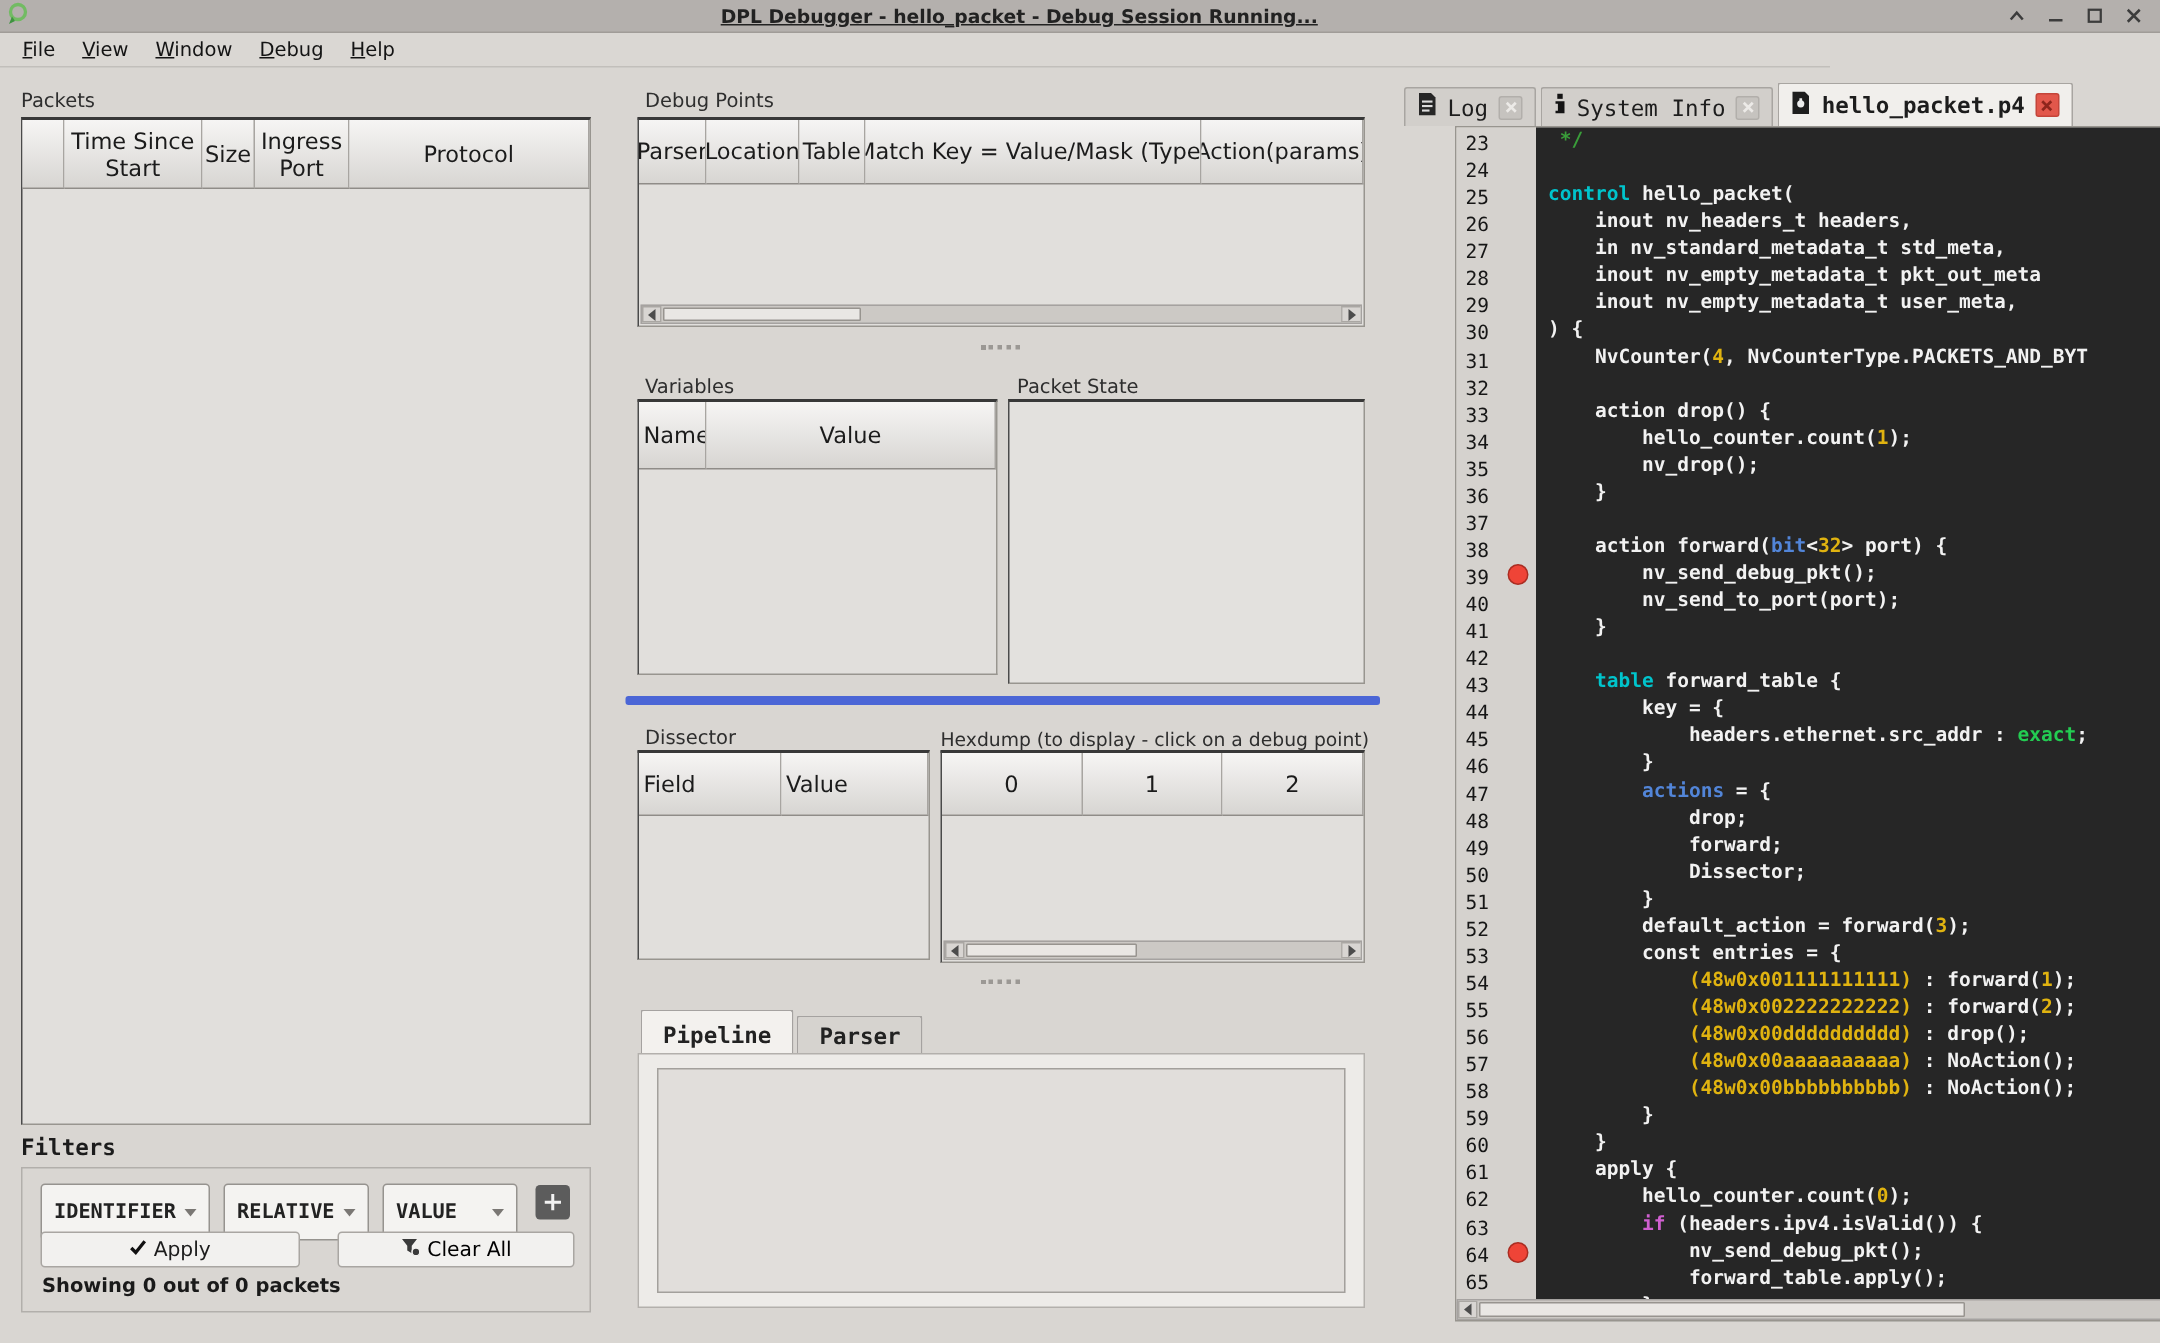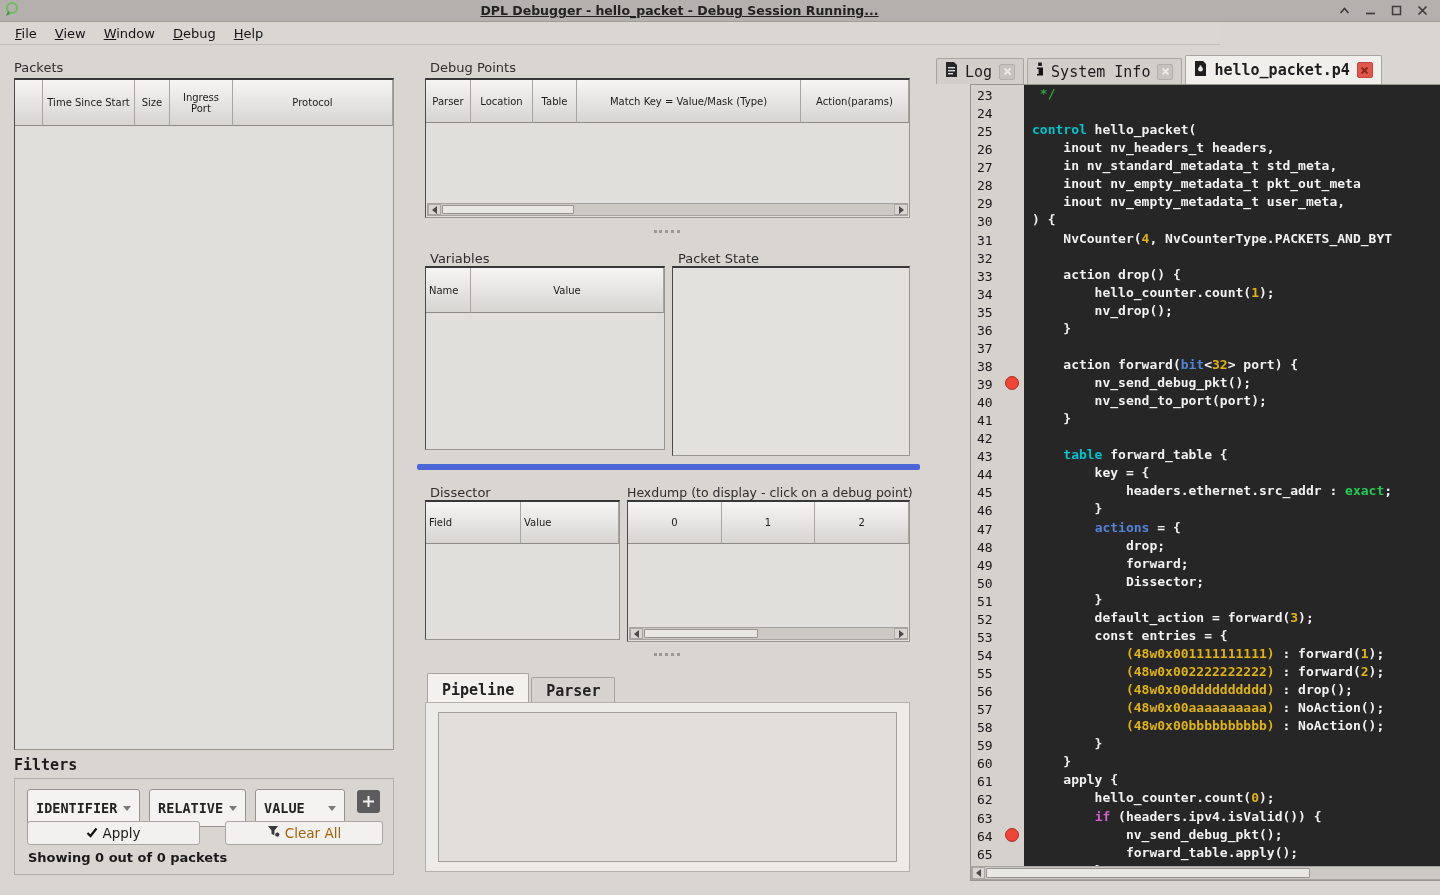--- a/index.html
+++ b/index.html
@@ -18,21 +18,21 @@
   .menu-item{padding:3px 9px;font-size:13px;color:#141414;}
   
   .plabel{font-size:13px;color:#2e2e2e;}
   .mono-label{font-family:"DejaVu Sans Mono",monospace;font-weight:bold;font-size:15px;color:#1c1c1c;}
   
   .tbox{background:#e1dfdc;border-top:2px solid #383838;border-left:1px solid #4a4a4a;
     border-right:1px solid #98958f;border-bottom:1px solid #98958f;box-sizing:border-box;}
   .thead{display:grid;}
   .th{background:linear-gradient(#f6f5f4,#d7d5d2);border-right:1px solid #a8a5a1;
     border-bottom:1px solid #8f8c88;display:flex;align-items:center;justify-content:center;
-    text-align:center;font-size:10px;color:#1b1b1b;padding:2px 3px;overflow:hidden;box-sizing:border-box;}
+    text-align:center;font-size:15px;color:#1b1b1b;padding:2px 3px;overflow:hidden;box-sizing:border-box;}
   .nowrap .th{white-space:nowrap;}
   .leftal .th{justify-content:flex-start;text-align:left;}
   .var-head .th:first-child{justify-content:flex-start;text-align:left;}
   .tbody{position:absolute;left:0;right:0;bottom:0;}
   
   .hscroll{background:#ccc9c5;border:1px solid #a5a2a0;box-sizing:border-box;}
   .vscroll{background:#ccc9c5;border:1px solid #a5a2a0;box-sizing:border-box;}
   .sarr{position:absolute;background:#d8d5d2;border:1px solid #aaa7a3;box-sizing:border-box;
     display:flex;align-items:center;justify-content:center;}
   .tri-l{width:0;height:0;border-top:4px solid transparent;border-bottom:4px solid transparent;border-right:5px solid #4c4c4c;}
@@ -166,21 +166,21 @@
     <span><svg width="12" height="11">
           <path d="M1.5 6 L4.5 9 L10.5 1.5" stroke="#111" stroke-width="2.2" fill="none"></path>
         </svg></span>
     <span style="color:#1c1c1c;">Apply</span>
   </div>
   <div class="fbtn" style="left:210px;top:42px;width:158px;">
     <span><svg width="14" height="13">
           <path d="M1 1 h10 l-3.5 4.5 v5 l-3 -1.8 v-3.2 z" fill="#3a3a3a"></path>
           <circle cx="10.3" cy="9.6" r="2.6" fill="#3a3a3a" stroke="#f2f1ef" stroke-width="1"></circle>
         </svg></span>
-    <span style="color:#a16207;">Clear All</span>
+    <span style="color:#000000;">Clear All</span>
   </div>
   <div class="fstatus abs" style="left:13px;top:71px;">Showing 0 out of 0 packets</div>
 </div>
 
 <div class="abs plabel" style="left:430px;top:60px;">Debug Points</div>
 <div class="abs tbox nowrap" style="left:425px;top:78px;width:485px;height:140px;">
   <div class="thead" style="grid-template-columns:45px 62px 44px 224px 1fr;height:43px;">
       <div class="th">Parser</div>
       <div class="th">Location</div>
       <div class="th">Table</div>

